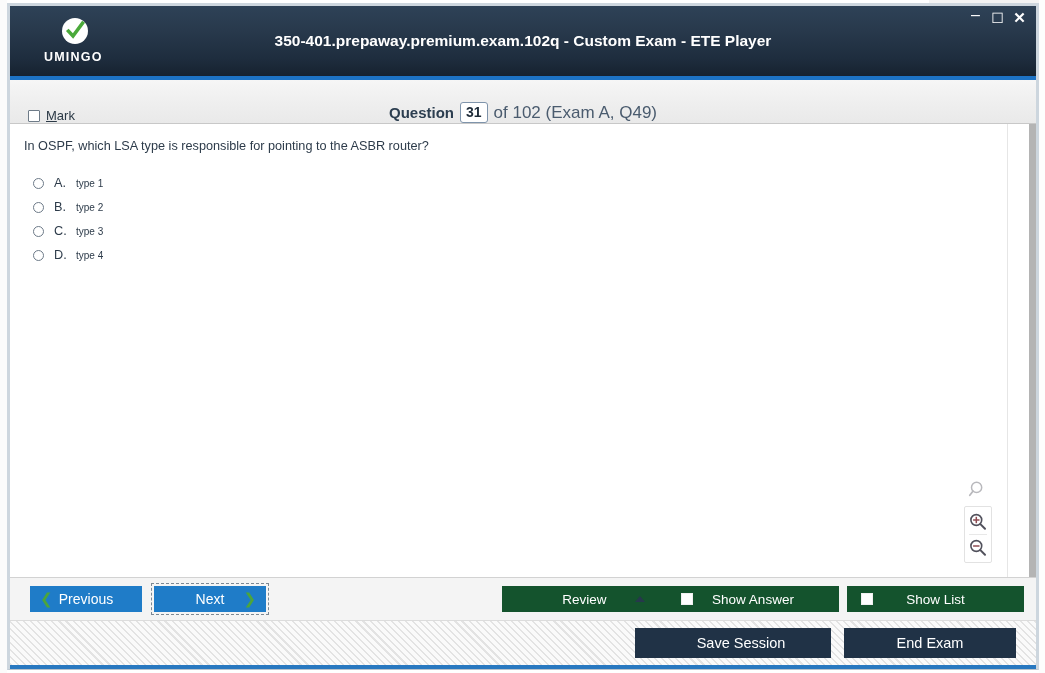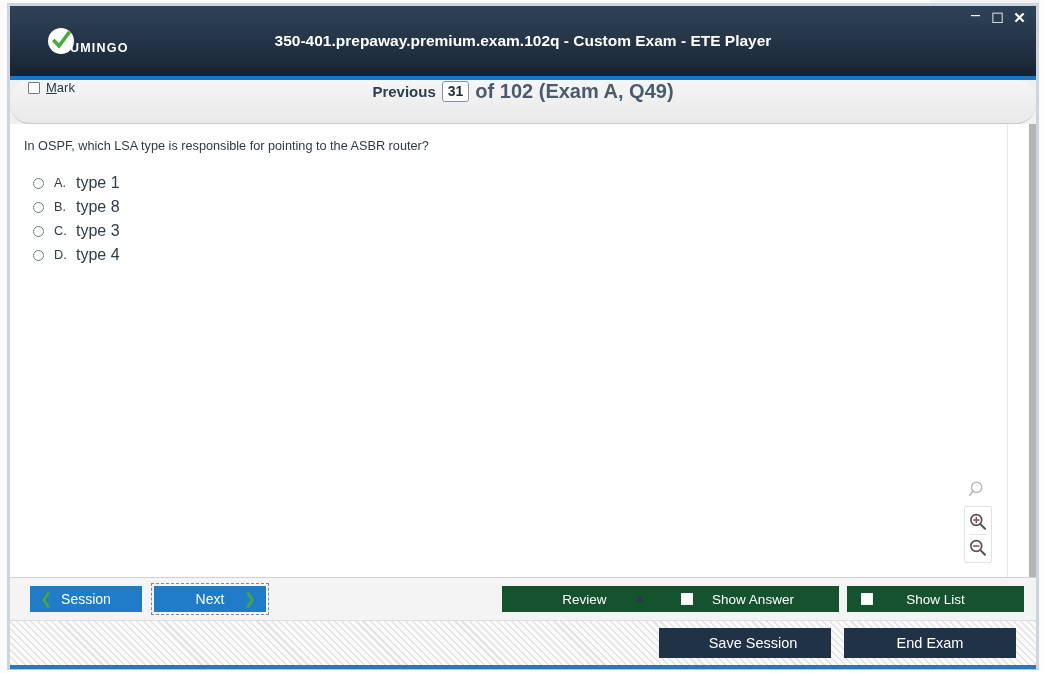--- a/index.html
+++ b/index.html
@@ -37,22 +37,23 @@
 
   
   #title-bar {
     position:relative;
     height: 74px; flex:0 0 74px;
     background: linear-gradient(to bottom, #2e4257 0%, #28394c 35%, #1e2d3e 75%, #16222f 100%);
     display:flex; align-items:center;
     border-bottom: 4px solid #1d73c4;
   }
   #logo-area {
-    display:flex; align-items:flex-end;
+    display:flex; align-items:center;
     margin-left:38px;
+    flex-direction:column;
   }
   .logo-mark {
     position:relative;
     width:26px; height:26px;
     border-radius:50%;
     background:#ffffff;
     display:flex; align-items:center; justify-content:center;
     flex:0 0 26px;
   }
   .logo-mark svg { display:block; }
@@ -90,21 +91,21 @@
   .win-min { font-size:16px; padding-bottom:6px; }
   .win-max { font-size:14px; }
   .win-close { font-size:15px; font-weight:bold; }
 
   
   #question-bar {
     position:relative;
     height: 44px; flex:0 0 44px;
     background: linear-gradient(to bottom, #f6f6f6 0%, #efefef 50%, #e9e9e9 100%);
     border-bottom:1px solid #c8c8c8;
-    display:flex; align-items:flex-start;border-radius:20px;
+    display:flex; align-items:flex-end;
   }
   #mark-control {
     display:flex; align-items:center; gap:6px;
     margin-left:18px;
     cursor:default;
   }
   .checkbox-sq {
     width:12px; height:12px;
     border:1.4px solid #6e7b88;
     background:#ffffff;
@@ -130,21 +131,21 @@
     border:1.5px solid #7f94ab;
     border-radius:3px;
     background:#ffffff;
     font-weight:bold;
     color:#1e2b38;
     font-size:14px;
     padding:0px 5px 1px 5px;
     line-height:18px;
     pointer-events:auto;
   }
-  #question-rest { color:#4a5b6e; font-size:20px;font-weight:bold; }
+  #question-rest { color:#4a5b6e; font-size:17px; }
 
   
   #content-wrap {
     flex:1 1 auto;
     position:relative;
     display:flex;
     background:#a21caf;
     border-bottom:1px solid #d2d2d2;
   }
   #content-area {
@@ -185,21 +186,21 @@
     flex:0 0 11px;
     margin-left:9px;
     margin-right:10px;
   }
   .choice-letter {
     font-size:12.7px; color:#2d3b4a;
     width:22px;
     flex:0 0 22px;
   }
   .choice-text {
-    font-size:16px; color:#2d3b4a;
+    font-size:10px; color:#2d3b4a;
   }
 
   
   #zoom-tools {
     position:absolute;
     right:14px;
     bottom:14px;
     width:30px;
     display:flex; flex-direction:column; align-items:center;
   }
@@ -307,21 +308,21 @@
   .btn-dark {
     height:30px;
     background:#203246;
     color:#ffffff;
     border:none;
     font-size:14.5px;
     display:flex;align-items:center;justify-content:center;
     cursor:default;
     font-family:"Liberation Sans", sans-serif;
   }
-  #btn-save-session { width:172px;padding-left:16px; }
+  #btn-save-session { width:196px;padding-left:16px; }
   #btn-end-exam { width:172px; margin-left:13px; margin-right:20px; }
 </style>
 </head>
 <body>
 
 <div id="desktop">
   <div class="edge-left"></div>
   <div class="edge-right"></div>
   <div class="edge-top-right"></div>
 
@@ -349,41 +350,41 @@
     </div>
 
     <div id="question-bar">
 
       <div id="mark-control">
         <span class="checkbox-sq"></span>
         <span id="mark-label"><u>M</u><span>ark</span></span>
       </div>
 
       <div id="question-counter">
-        <span class="q-word">Previous</span>
+        <span class="q-word">Question</span>
         <span id="question-number-box">31</span>
         <span id="question-rest">of 102 (Exam A, Q49)</span>
       </div>
     </div>
 
     <div id="content-wrap">
       <div id="content-area">
 
         <div id="question-text">In OSPF, which LSA type is responsible for pointing to the ASBR router?</div>
 
         <div id="choice-list">
           <div class="choice-row">
             <span class="radio-circle"></span>
             <span class="choice-letter">A.</span>
             <span class="choice-text">type 1</span>
           </div>
           <div class="choice-row">
             <span class="radio-circle"></span>
             <span class="choice-letter">B.</span>
-            <span class="choice-text">type 8</span>
+            <span class="choice-text">type 2</span>
           </div>
           <div class="choice-row">
             <span class="radio-circle"></span>
             <span class="choice-letter">C.</span>
             <span class="choice-text">type 3</span>
           </div>
           <div class="choice-row">
             <span class="radio-circle"></span>
             <span class="choice-letter">D.</span>
             <span class="choice-text">type 4</span>
@@ -419,21 +420,21 @@
 
       </div>
       <div id="scroll-gutter"></div>
       <div id="right-rail"></div>
     </div>
 
     <div id="toolbar">
 
       <button id="btn-previous" class="btn-nav">
         <span class="chev chev-left">❮</span>
-        <span>Session</span>
+        <span>Previous</span>
       </button>
 
       <button id="btn-next" class="btn-nav">
         <span>Next</span>
         <span class="chev chev-right">❯</span>
       </button>
 
       <div id="orange-group">
         <button id="btn-review" class="btn-orange">
           <span>Review</span>

